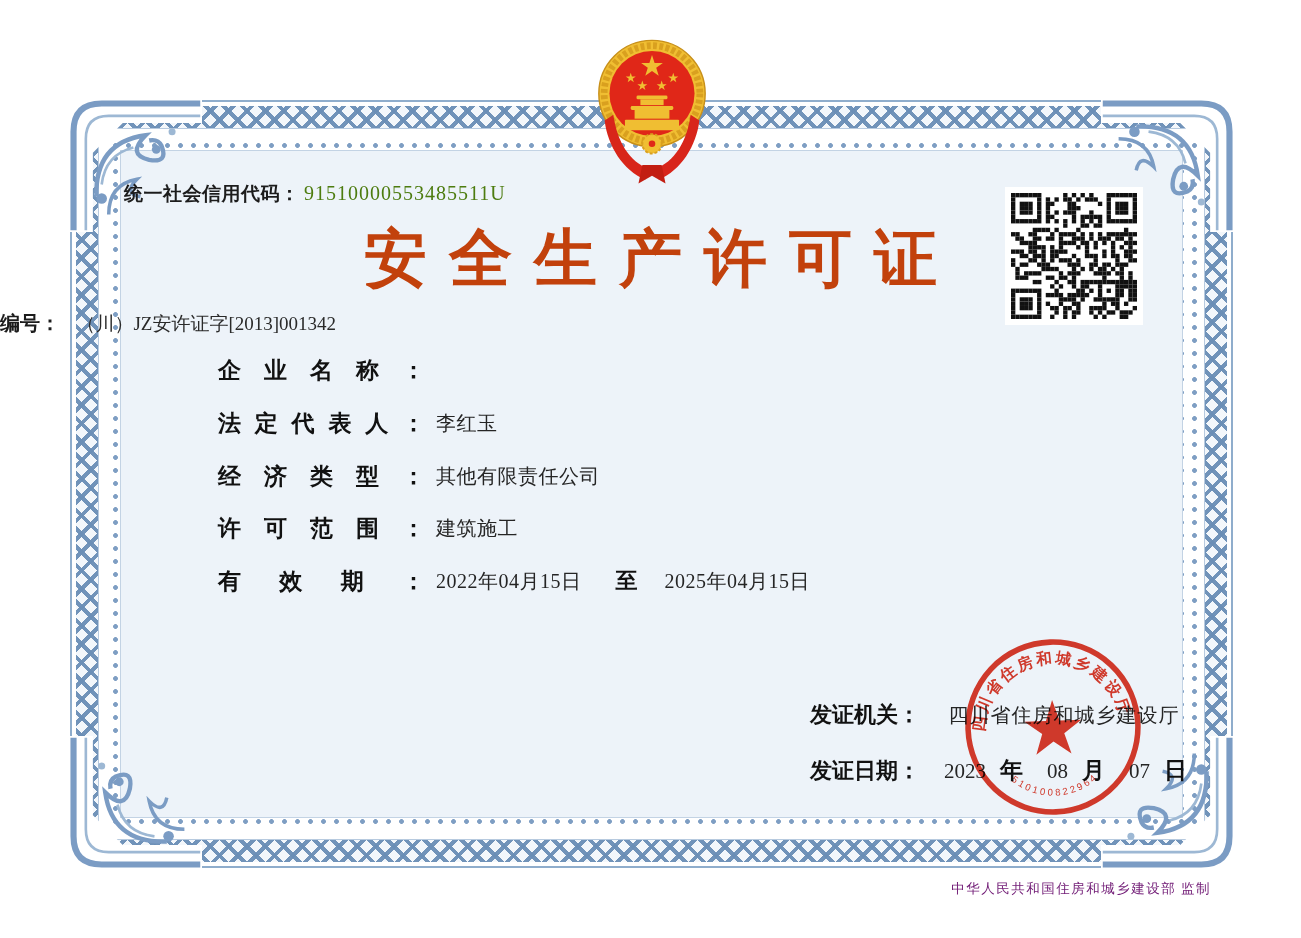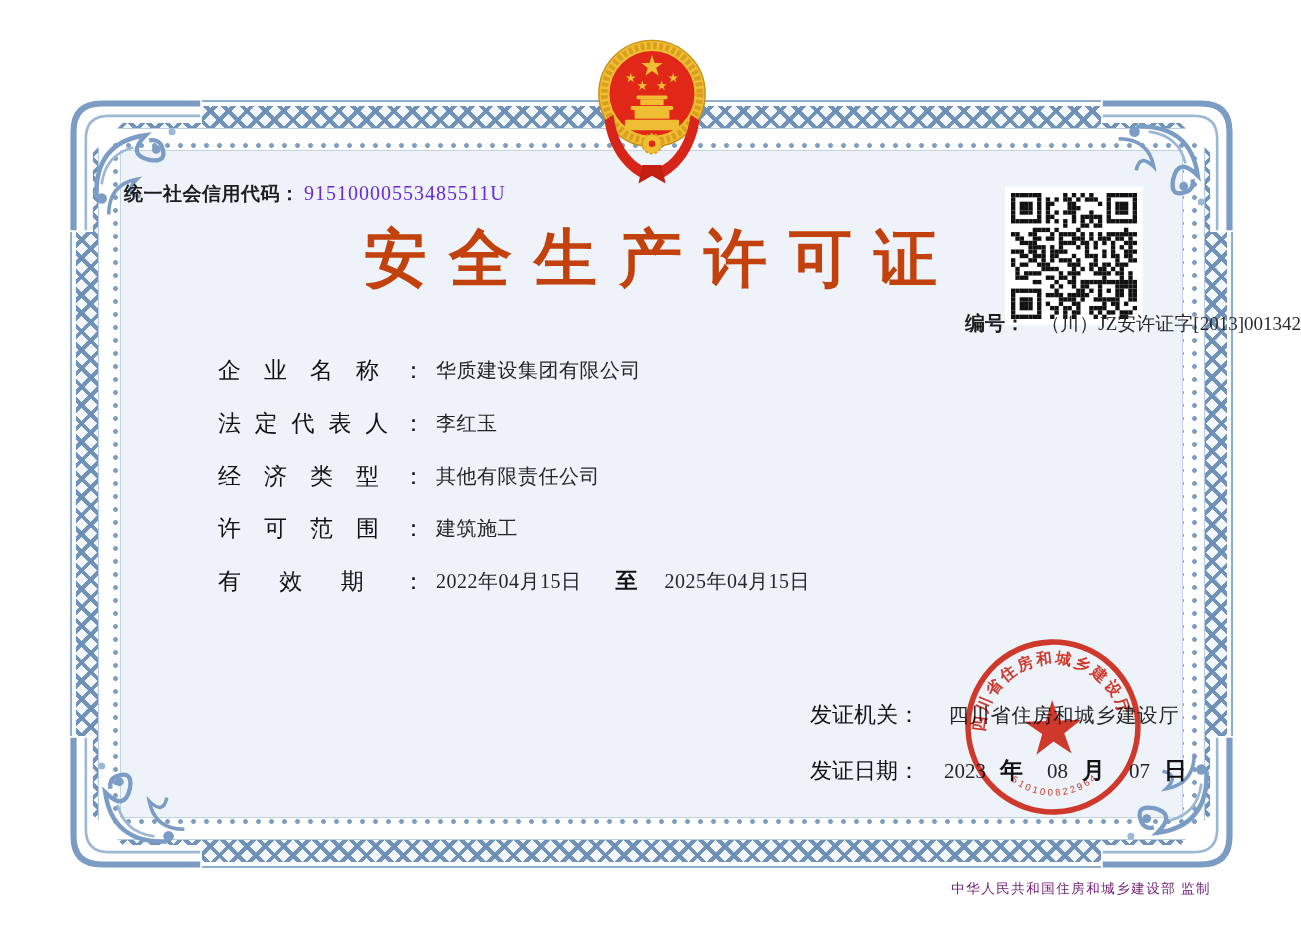--- a/index.html
+++ b/index.html
@@ -36,45 +36,45 @@
     background:#edf3f9;border:1px solid #c3d3e4;
   }
   .corner{position:absolute;width:132px;height:132px;z-index:2;}
   .corner.tl{left:70px;top:100px;}
   .corner.tr{left:1101px;top:100px;transform:rotate(90deg);}
   .corner.br{left:1101px;top:736px;transform:rotate(180deg);}
   .corner.bl{left:70px;top:736px;transform:rotate(270deg);}
   
   .credit-line{position:absolute;left:124px;top:181px;z-index:3;white-space:nowrap;}
   .credit-label{font-weight:bold;font-size:19px;letter-spacing:.5px;margin-top:25px;}
-  .credit-value{font-family:"Liberation Serif", serif;font-size:20px;letter-spacing:1px;color:#6d28d9;}
+  .credit-value{font-family:"Liberation Serif", serif;font-size:20px;letter-spacing:1px;color:#4d7c0f;}
   .cert-title{
     position:absolute;left:0;right:0;top:216px;z-index:3;text-align:center;
     font-size:63px;font-weight:bold;color:#c2410c;
     letter-spacing:22px;text-indent:22px;white-space:nowrap;
   }
-  .serial-line{position:absolute;left:0;right:0;top:310px;z-index:3;text-align:right;white-space:nowrap;margin-left:48px;}
+  .serial-line{position:absolute;left:0;right:0;top:310px;z-index:3;text-align:left;white-space:nowrap;}
   .serial-label{font-weight:bold;font-size:20px;}
   .serial-value{font-family:"Liberation Serif", serif;font-size:19px;color:#2a2a2a;margin-left:12px;}
   .fields{position:absolute;left:218px;top:355px;z-index:3;}
   .field-row{height:52.8px;display:flex;align-items:flex-start;white-space:nowrap;}
   .field-label{
-    display:inline-block;width:207px;font-weight:normal;font-size:23px;line-height:30px;
+    display:inline-block;width:207px;font-weight:bold;font-size:23px;line-height:30px;
     text-align:justify;text-align-last:justify;text-justify:inter-character;color:#111;
   }
   .field-value{
     font-family:"Liberation Serif", serif;font-size:20px;line-height:31px;color:#252525;
     margin-left:11px;letter-spacing:.5px;
   }
   .field-joiner{font-weight:bold;font-size:22px;line-height:30px;color:#111;}
   .field-joiner:not(:empty){margin:0 27px 0 34px;}
   .field-value2{font-family:"Liberation Serif", serif;font-size:20px;line-height:31px;color:#252525;letter-spacing:.5px;text-align:center;}
   .issuer-authority{position:absolute;left:810px;top:700px;z-index:3;white-space:nowrap;}
   .issuer-date{position:absolute;left:810px;top:755px;z-index:3;white-space:nowrap;display:flex;align-items:baseline;}
-  .issuer-label{font-weight:normal;font-size:22px;color:#111;}
+  .issuer-label{font-weight:bold;font-size:22px;color:#111;}
   .issuer-value{font-family:"Liberation Serif", serif;font-size:20px;color:#252525;margin-left:24px;letter-spacing:1px;}
   .date-num{font-family:"Liberation Serif", serif;font-size:21px;color:#252525;}
   .date-unit{font-weight:bold;font-size:23px;color:#111;}
   .issuer-date .date-num{margin-left:24px;}
   .issuer-date .date-unit{margin-left:14px;}
   .qr-box{
     position:absolute;left:1005px;top:187px;width:138px;height:138px;z-index:3;
     background:#fff;display:flex;align-items:center;justify-content:center;
   }
   .emblem{position:absolute;left:594px;top:30px;width:116px;height:158px;z-index:5;}
@@ -609,21 +609,20 @@
 </div>
 
 <div class="serial-line">
   <span class="serial-label">编号：</span>
   <span class="serial-value">（川）JZ安许证字[2013]001342</span>
 </div>
 
 <div class="fields">
   <div class="field-row">
     <span class="field-label">企业名称：</span>
-    <span class="field-value">华质建设集团有限公司</span>
   </div>
   <div class="field-row">
     <span class="field-label">法定代表人：</span>
     <span class="field-value">李红玉</span>
   </div>
   <div class="field-row">
     <span class="field-label">经济类型：</span>
     <span class="field-value">其他有限责任公司</span>
   </div>
   <div class="field-row">

